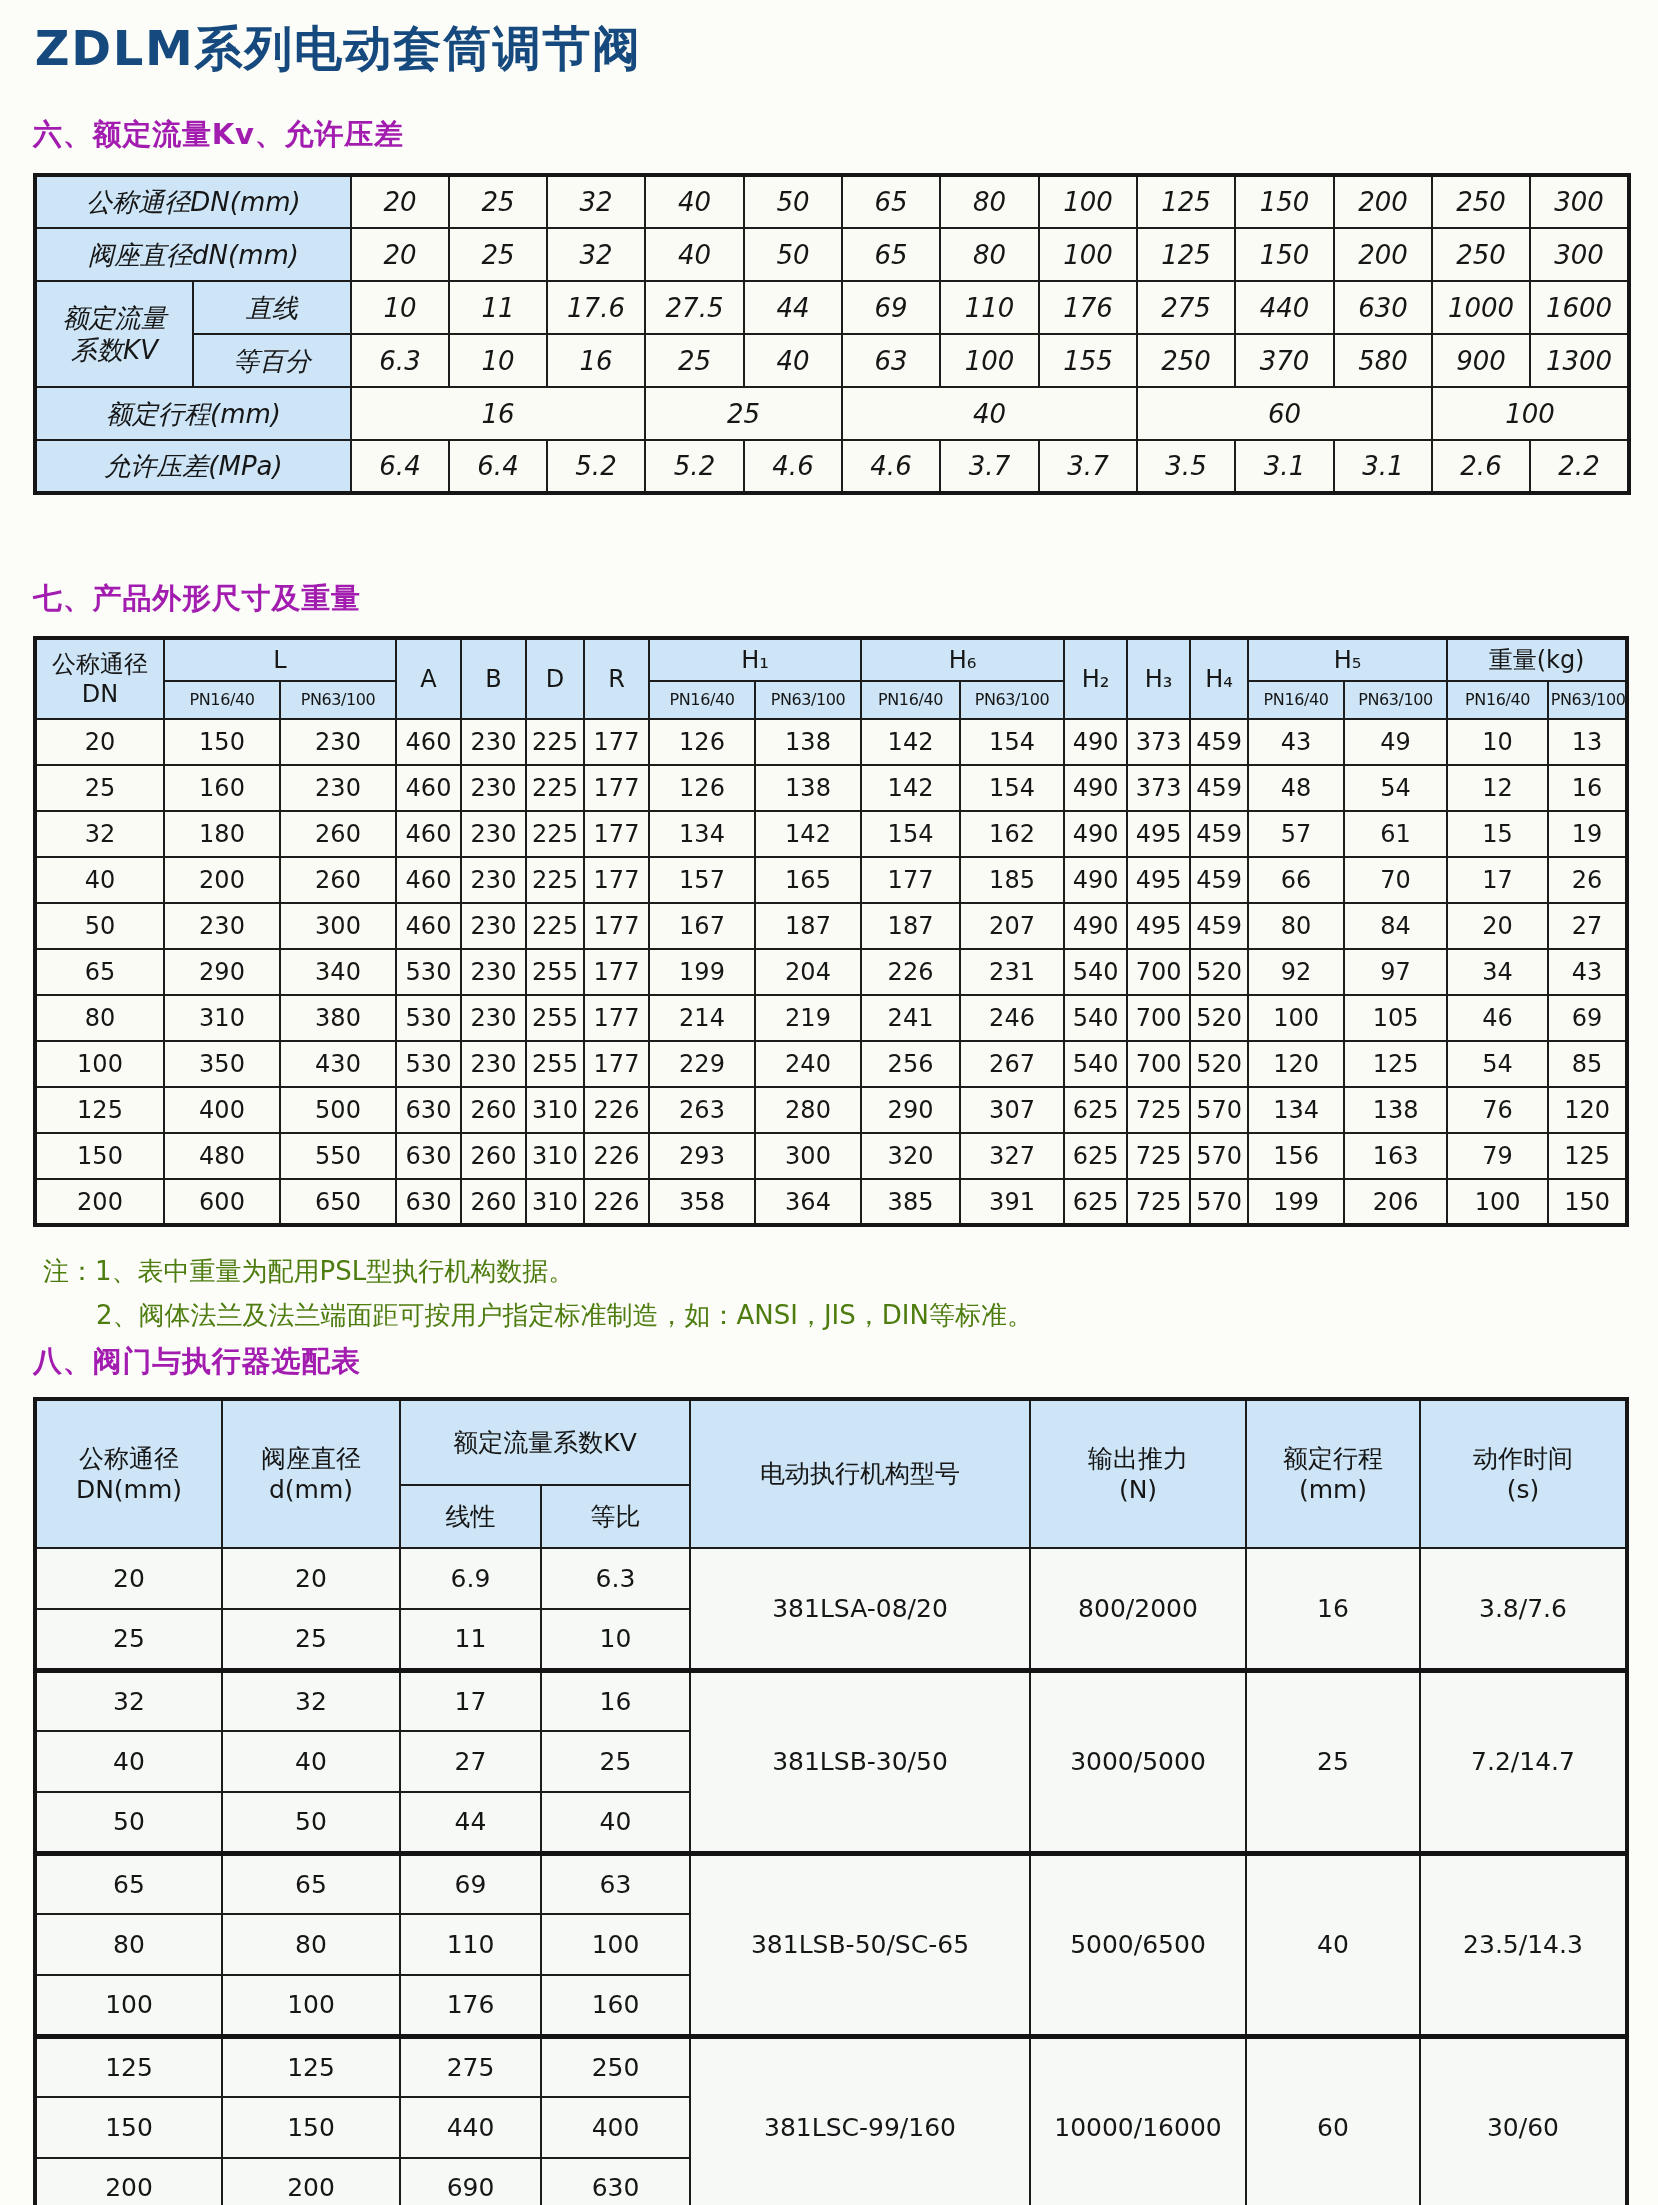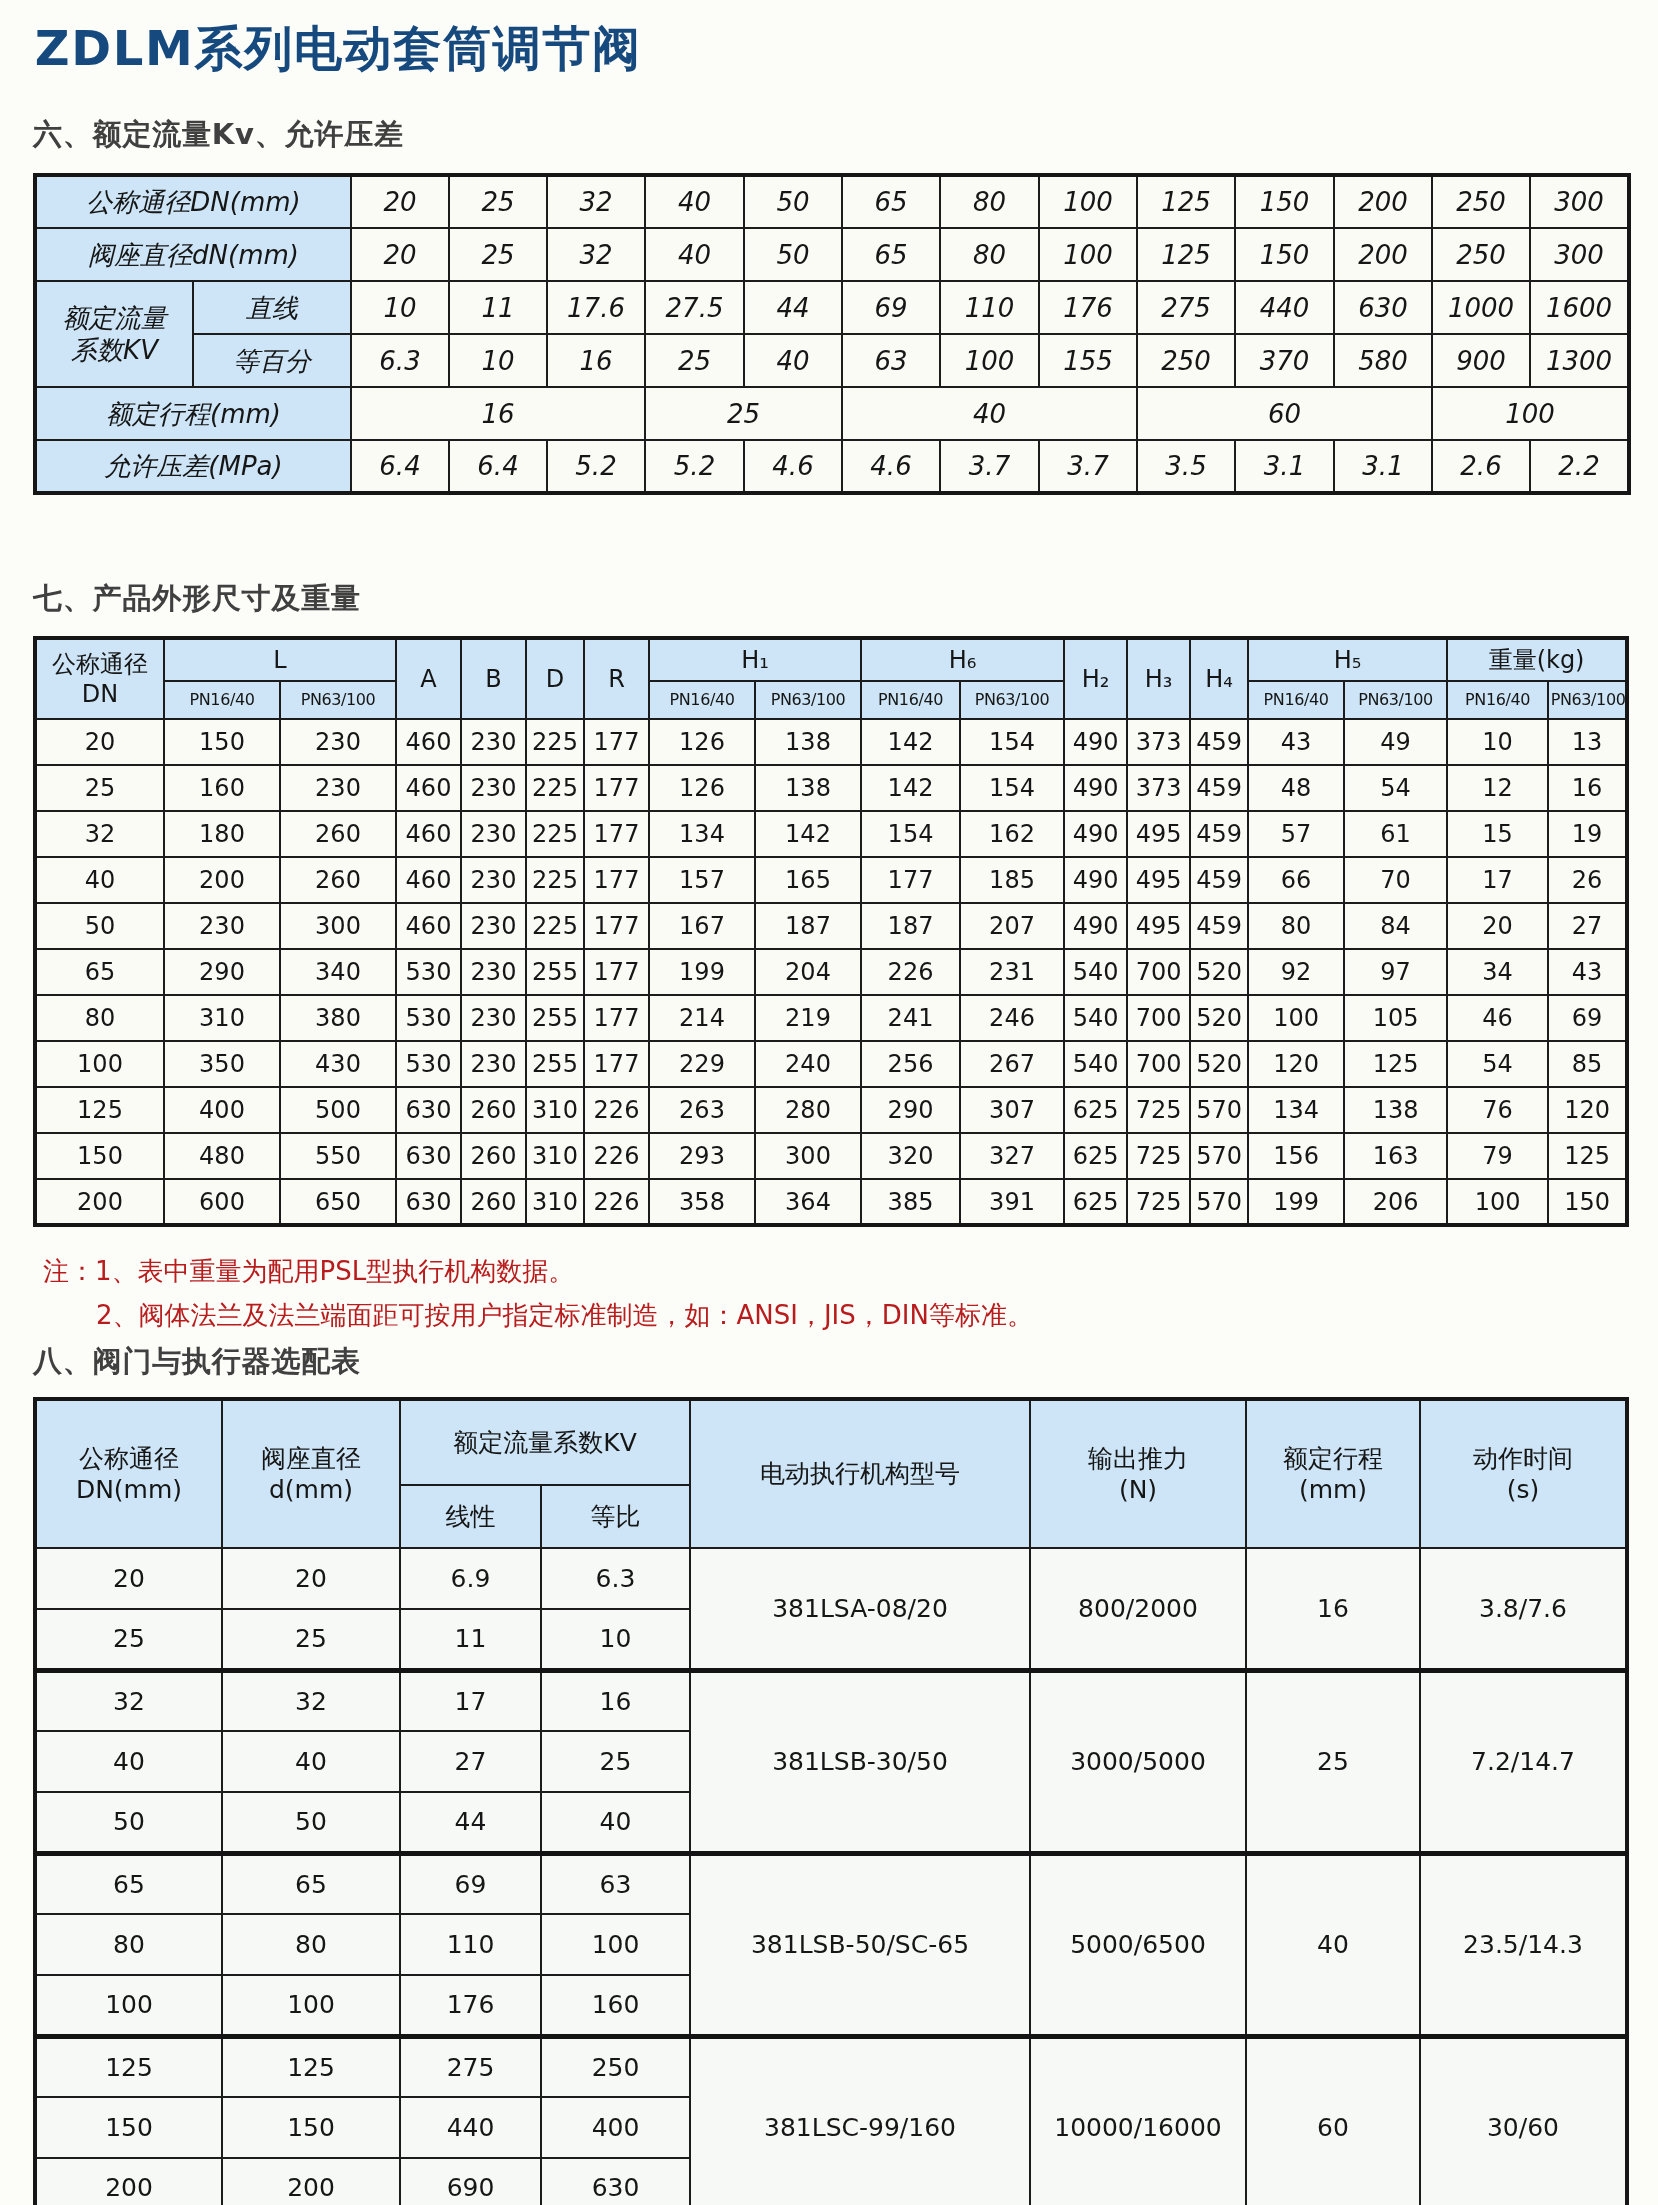--- a/index.html
+++ b/index.html
@@ -17,21 +17,21 @@
     font-size: 48px;
     font-weight: bold;
     color: #164a7e;
     margin: 8.3px 0 0 1.7px;
     letter-spacing: 1.7px;
     line-height: 1.2;
   }
   h2.sec {
     font-size: 29px;
     font-weight: bold;
-    color: #404040;
+    color: #a21caf;
     margin: 0;
     letter-spacing: 0.8px;
   }
   #s6h { margin-top: 38px; }
   #s7h { margin-top: 84px; }
   #s8h { margin-top: 4px; }
 
   table {
     border-collapse: collapse;
     table-layout: fixed;
@@ -59,21 +59,21 @@
   
   #t2 { margin-top: 16.6px; }
   #t2 tr.hrow1 { height: 43px; }
   #t2 tr.hrow2 { height: 38px; }
   #t2 tr.drow  { height: 46px; }
   #t2 th { font-size: 24px; }
   #t2 th.pn { font-size: 16px; letter-spacing: -0.4px; }
   #t2 td { font-size: 24px; }
 
   
-  .notes { margin: 21.6px 0 0 10px; font-size: 26px; line-height: 1.72; color: #b91c1c; }
+  .notes { margin: 21.6px 0 0 10px; font-size: 26px; line-height: 1.72; color: #4d7c0f; }
   .notes p { margin: 0; }
   .notes .n2 { margin-left: 53px; }
 
   
   #t3 { margin-top: 15px; }
   #t3 tr.hrow1 { height: 86px; }
   #t3 tr.hrow2 { height: 63px; }
   #t3 tr.drow  { height: 61px; }
   #t3 th { font-size: 25px; }
   #t3 td { font-size: 25px; background: #f7f9f7; }

